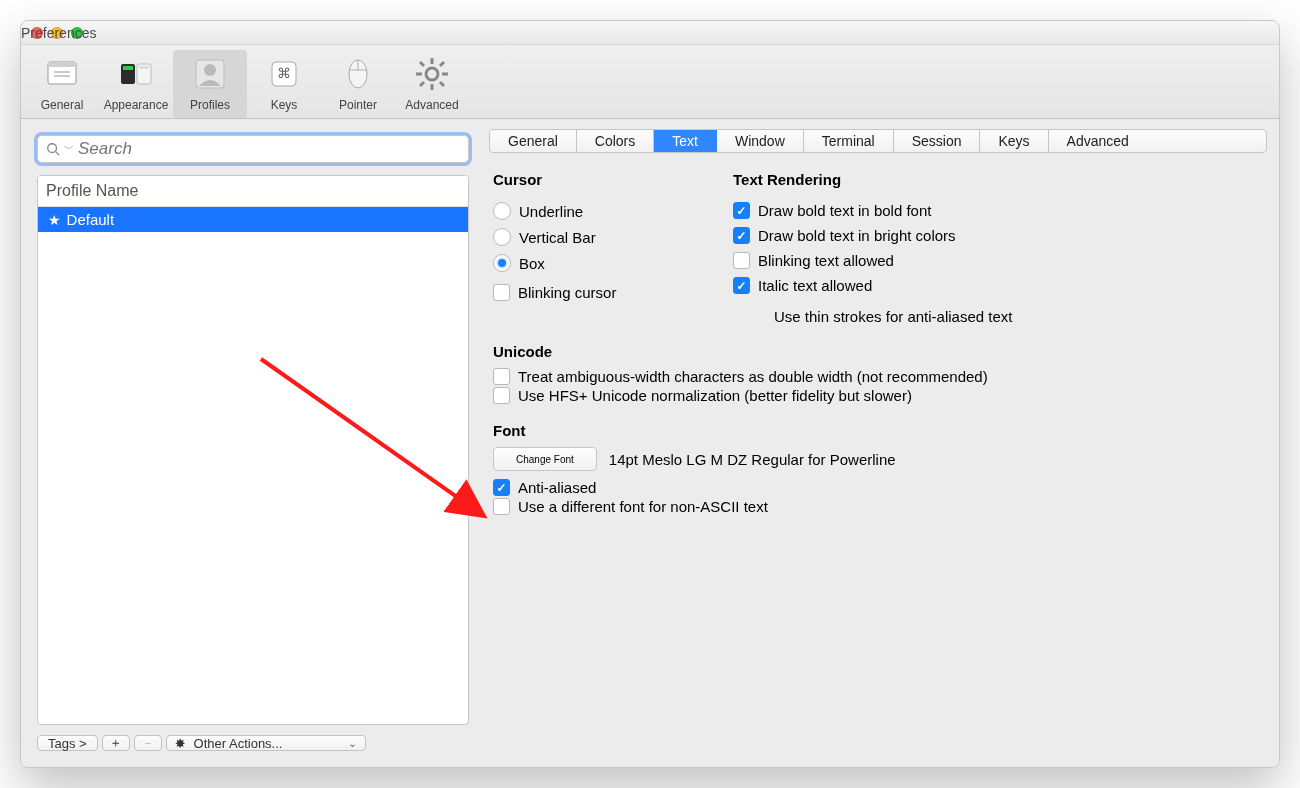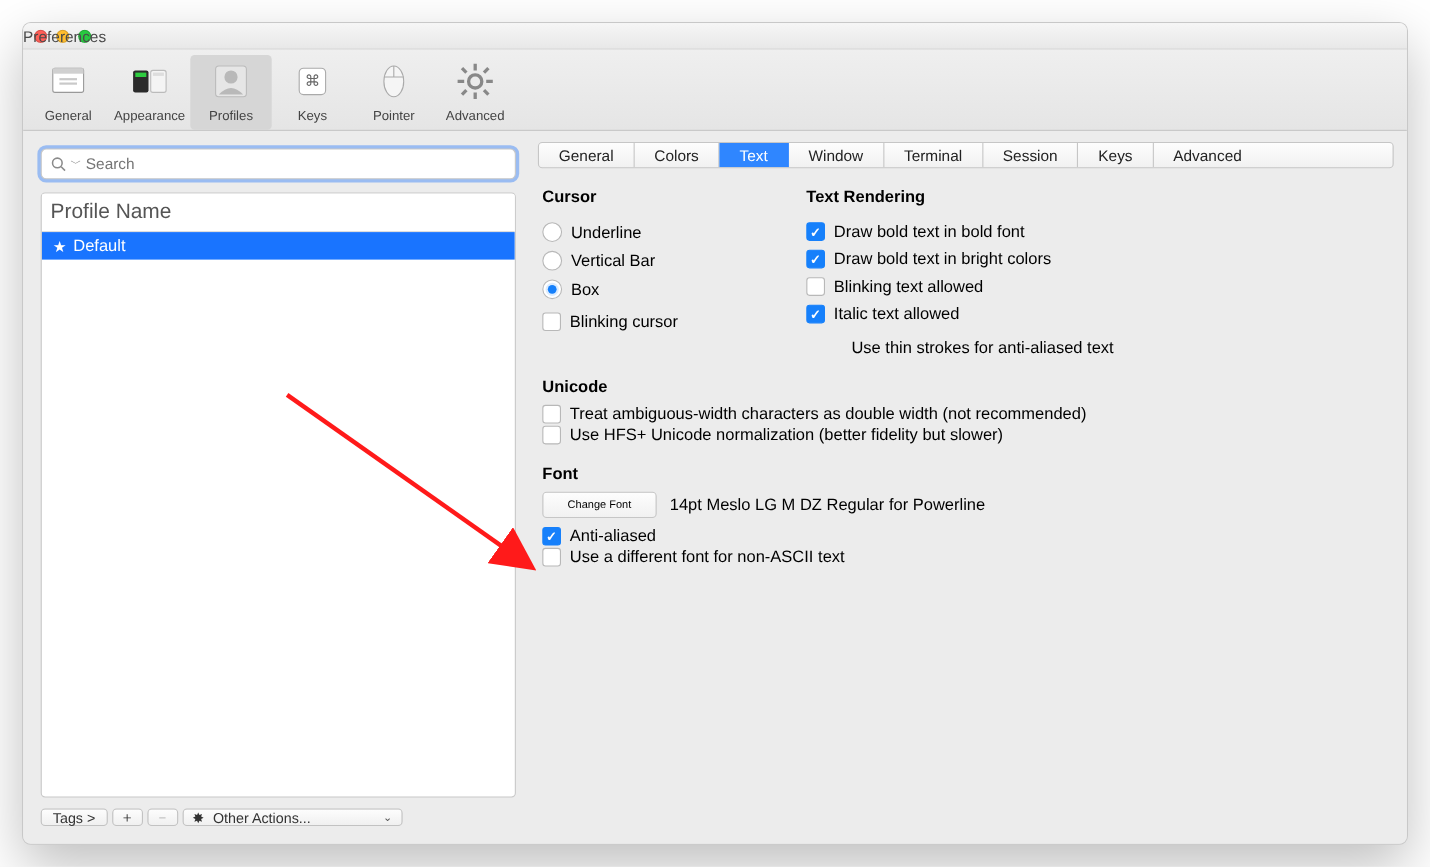--- a/index.html
+++ b/index.html
@@ -73,28 +73,28 @@
   .left-pane-top { flex: 1; display: flex; flex-direction: column; }
   .search-wrap {
     background:#fff; border:1px solid #c8c8c8; border-radius: 5px;
     height: 28px; display:flex; align-items:center; padding: 0 8px;
     box-shadow: 0 0 0 3px rgba(88,149,247,.55);
     margin-bottom: 12px;
   }
   .search-wrap .mag { width:14px; height:14px; margin-right:4px; color:#8a8a8a; }
   .search-wrap .dd { font-size: 10px; color:#8a8a8a; margin-right: 4px; }
   .search-wrap input {
-    border:none; outline:none; flex:1; font-size:14px; background:transparent;
+    border:none; outline:none; flex:1; font-size:17px; background:transparent;font-style:italic;
   }
   .profile-list {
     background:#fff; border:1px solid #c8c8c8; border-radius:4px;
     flex:1; display:flex; flex-direction:column; overflow:hidden;
   }
   .profile-header {
-    font-size:19px; color:#555; padding:6px 8px;
+    font-size:16px; color:#555; padding:6px 8px;
     border-bottom:1px solid #ddd; background:#fff; font-weight: 400;
   }
   .profile-row {
     padding: 4px 10px; font-size:15px; color:#fff;
     background:#177eff; background: #1e79ff;
     background: linear-gradient(#2f86ff,#126cf3);
     display:flex; align-items:center; gap:6px;
   }
   .profile-row { background:#1974ff; }
   .profile-star { font-size:14px; }

